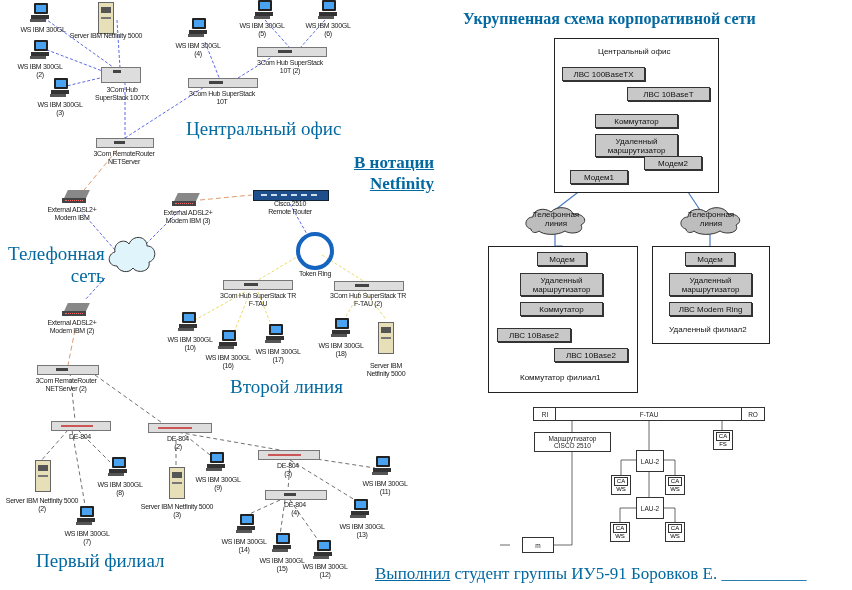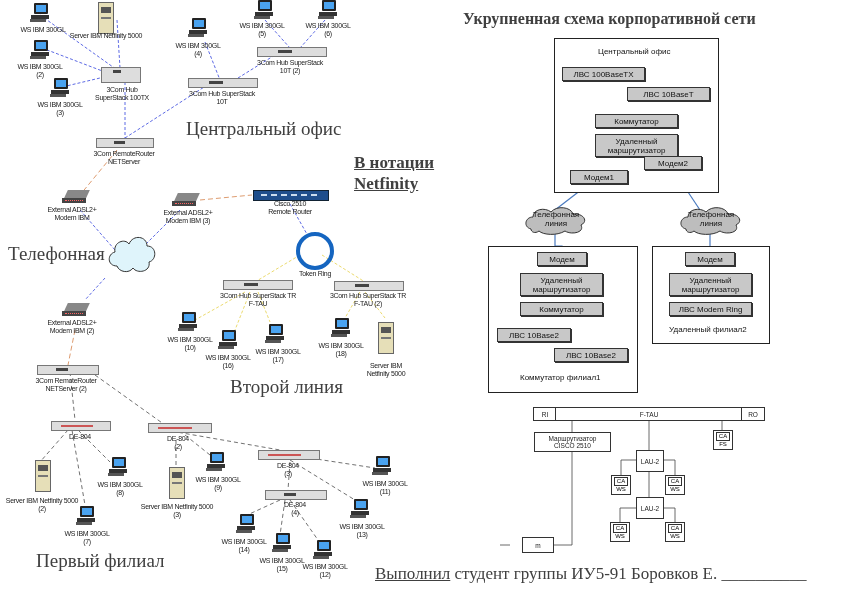--- a/index.html
+++ b/index.html
@@ -1,19 +1,19 @@
 <!DOCTYPE html>
 <html><head>
 <meta charset="utf-8">
 <style>
   html,body{margin:0;padding:0;background:#fff;}
   body{width:852px;height:590px;position:relative;overflow:hidden;font-family:"Liberation Sans",sans-serif;}
   svg.links{position:absolute;left:0;top:0;width:852px;height:590px;}
   .lbl{position:absolute;font-size:7px;letter-spacing:-0.3px;color:#222;text-align:center;line-height:8px;white-space:nowrap;transform:translateX(-50%);}
-  .big{position:absolute;font-family:"Liberation Serif",serif;font-size:19px;color:#404040;white-space:nowrap;}
+  .big{position:absolute;font-family:"Liberation Serif",serif;font-size:19px;color:#0369a1;white-space:nowrap;}
   .pc{position:absolute;width:22px;height:20px;}
   .pc .mon{position:absolute;left:4px;top:0;width:14px;height:11px;background:#222;border-radius:1px;}
   .pc .scr{position:absolute;left:2px;top:2px;width:10px;height:7px;background:#4aa3f0;}
   .pc .base{position:absolute;left:1px;top:12px;width:18px;height:4px;background:#333;}
   .pc .kbd{position:absolute;left:0;top:16px;width:16px;height:3px;background:#555;}
   .srv{position:absolute;width:14px;height:30px;background:#e6dfb8;border:1px solid #666;}
   .srv::before{content:"";position:absolute;left:2px;top:4px;width:10px;height:6px;background:#555;}
   .srv::after{content:"";position:absolute;left:2px;top:14px;width:10px;height:2px;background:#777;}
   .hub{position:absolute;height:8px;background:#ddd;border:1px solid #777;}
   .hub::before{content:"";position:absolute;left:30%;top:2px;width:20%;height:3px;background:#444;}
@@ -204,21 +204,21 @@
   </div>
 
 <div class="big" style="left:186px;top:118px">Центральный офис</div>
 
 <div class="hub" style="left:96px;top:138px;width:56px"></div>
 <div class="lbl" style="left:124px;top:150px">
     <div>3Com RemoteRouter</div>
     <div>NETServer</div>
   </div>
 
-<div class="big" style="left:354px;top:152px;font-weight:bold;font-size:17px;text-decoration:underline;text-align:left;line-height:21px">
+<div class="big" style="left:354px;top:152px;font-weight:bold;font-size:17px;text-decoration:underline;text-align:right;line-height:21px">
     <div>В нотации</div>
     <div>Netfinity</div>
   </div>
 
 <div class="modem" style="left:62px;top:190px">
     <div class="top"></div>
     <div class="front"></div>
   </div>
 <div class="lbl" style="left:72px;top:206px">
     <div>External ADSL2+</div>
@@ -237,20 +237,21 @@
 <div class="lbl" style="left:290px;top:200px">
     <div>Cisco 2510</div>
     <div>Remote Router</div>
   </div>
 
 <svg class="cloud" style="left:105px;top:232px" width="52" height="44">
   <path d="M12 34 C2 34 2 22 10 20 C8 10 20 6 24 12 C28 2 42 4 42 14 C52 14 52 28 44 30 C46 40 32 42 28 36 C24 42 14 40 12 34 Z" fill="#dff4fb" stroke="#333" stroke-width="1"></path>
 </svg>
 <div class="big" style="left:8px;top:243px;text-align:right;line-height:22px">
     <div>Телефонная</div>
+    <div>сеть</div>
   </div>
 
 <div class="ring" style="left:296px;top:232px"></div>
 <div class="lbl" style="left:315px;top:270px">Token Ring</div>
 
 <div class="hub" style="left:223px;top:280px;width:68px"></div>
 <div class="lbl" style="left:258px;top:292px">
     <div>3Com Hub SuperStack TR</div>
     <div>F-TAU</div>
   </div>

